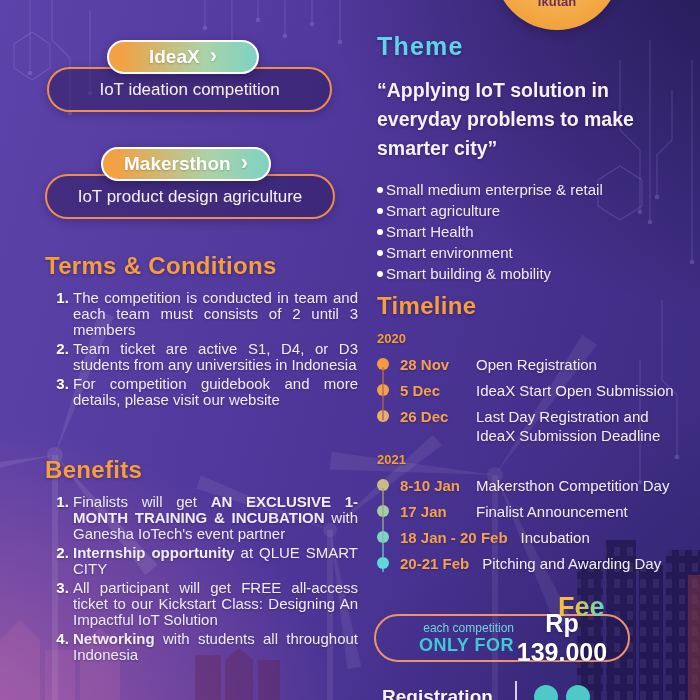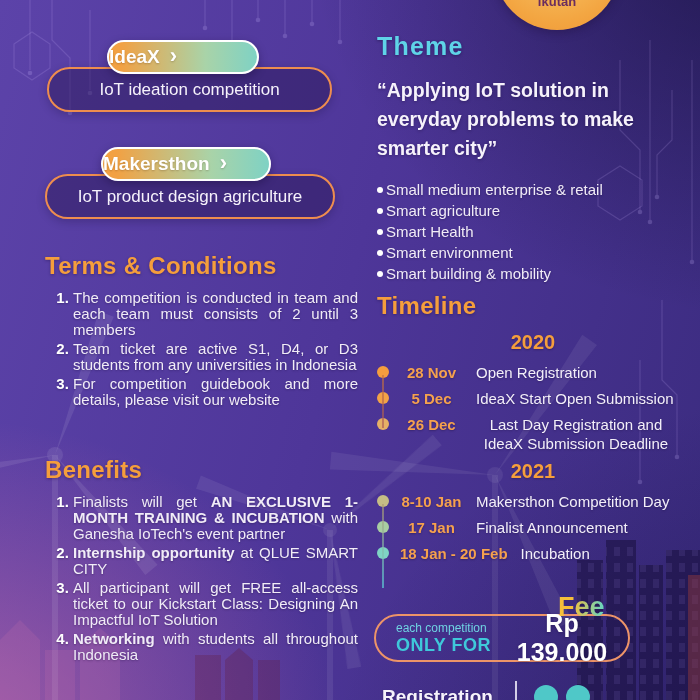--- a/index.html
+++ b/index.html
@@ -12,21 +12,21 @@
       radial-gradient(ellipse 720px 620px at 108% -10%, rgba(14,11,46,0.62), rgba(14,11,46,0) 62%),
       radial-gradient(ellipse 760px 640px at 112% 112%, rgba(26,19,74,0.48), rgba(26,19,74,0) 60%),
       linear-gradient(105deg, #5c43a9 0%, #4e3699 48%, #3a2b7e 100%);
   }
   #bg-art { position:absolute; inset:0; pointer-events:none; }
 
   
   .comp-group { position:absolute; }
   .comp-btn {
     position:relative; z-index:2; height:34px; border-radius:18px;
-    border:2.5px solid #ffffff; display:flex; align-items:center; justify-content:flex-start;
+    border:2.5px solid #ffffff; display:flex; align-items:center; justify-content:center;
     gap:10px; background:linear-gradient(90deg,#f2a143 8%, #a9d3a8 65%, #7fd2c4 100%);
     color:#fff; font-weight:bold; font-size:19px;
     box-shadow:0 3px 8px rgba(20,10,50,0.35);
     text-shadow:0 1px 2px rgba(60,30,10,0.25);
   }
   .comp-btn .chev { font-size:22px; font-weight:bold; line-height:1; margin-top:-2px; }
   .comp-pill {
     position:relative; z-index:1; margin-top:-7px; height:45px; border-radius:23px;
     border:2px solid #ee8d4e; background:rgba(41,23,82,0.45);
     display:flex; align-items:center; justify-content:center;
@@ -47,41 +47,41 @@
   .theme-h { color:#5fd4e8; font-weight:bold; font-size:25px; letter-spacing:1.2px;
              text-shadow:0 1px 3px rgba(20,10,50,0.45); }
   .quote { margin-top:15px; width:296px; color:#f6f2fb; font-weight:bold;
            font-size:19.5px; line-height:29px; text-shadow:0 1px 3px rgba(30,15,60,0.4); }
   .theme-bullets { margin-top:16px; list-style:none; }
   .theme-bullets li { display:flex; align-items:flex-start; gap:3px; padding:1.5px 0;
                       color:#f1ecf7; font-size:15px; line-height:18px;
                       text-shadow:0 1px 2px rgba(30,15,60,0.35); }
   .dot { width:6px; height:6px; border-radius:50%; background:#fff; flex:0 0 auto; margin-top:6px; }
 
-  .tl-year { color:#f59e3c; font-weight:bold; font-size:20px; margin-bottom:9px;
-             text-shadow:0 1px 2px rgba(30,15,60,0.4);text-align:center; }
-  .tl-group { position:relative;text-align:center; }
+  .tl-year { color:#f59e3c; font-weight:bold; font-size:13px; margin-bottom:9px;
+             text-shadow:0 1px 2px rgba(30,15,60,0.4); }
+  .tl-group { position:relative; }
   .tl-line { position:absolute; left:5px; width:2px; opacity:0.65; }
   .tl-line-1 { top:12px; height:53px; background:linear-gradient(#c4703f,#a85a58); }
   .tl-line-2 { top:12px; height:84px; background:linear-gradient(#b09a70,#5ed8dc); }
   .tl-row { display:flex; align-items:flex-start; margin-bottom:7px; }
   .tl-dot { width:12px; height:12px; border-radius:50%; flex:0 0 auto; margin-top:3px; }
   .tl-date { color:#f5a14e; font-weight:bold; font-size:15px; line-height:19px;
              margin:0 13px 0 11px; min-width:63px; white-space:nowrap;
              text-shadow:0 1px 2px rgba(30,15,60,0.4); }
   .tl-label { color:#f3eff9; font-size:15px; line-height:19px;
               text-shadow:0 1px 2px rgba(30,15,60,0.35); }
 
   
   .fee-title { position:absolute; left:184px; top:0; font-size:27px; font-weight:bold;
                background:linear-gradient(95deg,#f6bf3a 30%, #6fd3b8 90%);
                -webkit-background-clip:text; background-clip:text; color:transparent; z-index:2; }
   .fee-box { margin-top:22px; height:48px; border:2.5px solid #ed9468; border-radius:25px;
              display:flex; align-items:center; padding:0 18px 0 20px; }
-  .fee-left { width:118px; text-align:left; }
+  .fee-left { width:118px; text-align:right; }
   .fee-small { color:#6fd2e2; font-size:12px; line-height:14px; }
   .fee-only { color:#3fc8da; font-weight:bold; font-size:18px; letter-spacing:0.5px; line-height:20px; }
   .fee-amount { flex:1; text-align:center; color:#ffffff; font-weight:bold; font-size:25px;
                 text-shadow:0 1px 3px rgba(30,15,60,0.4); }
 
   
   .reg-row { display:flex; align-items:center; }
   .reg-label { color:#f6f2fb; font-weight:bold; font-size:19px;
                text-shadow:0 1px 2px rgba(30,15,60,0.4); }
   .reg-div { width:2px; height:32px; background:rgba(240,235,250,0.85); margin:0 17px 0 22px; }
@@ -306,20 +306,25 @@
       <div class="tl-row">
         <span class="tl-dot" style="background-color: rgb(168, 205, 162);"></span>
         <span class="tl-date">17 Jan</span>
         <span class="tl-label">Finalist Announcement</span>
       </div>
       <div class="tl-row">
         <span class="tl-dot" style="background-color: rgb(127, 212, 196);"></span>
         <span class="tl-date">18 Jan - 20 Feb</span>
         <span class="tl-label">Incubation</span>
       </div>
+      <div class="tl-row">
+        <span class="tl-dot" style="background-color: rgb(94, 216, 220);"></span>
+        <span class="tl-date">20-21 Feb</span>
+        <span class="tl-label">Pitching and Awarding Day</span>
+      </div>
     </div>
   </div>
 
   <div style="position:absolute; left:374px; top:592px; width:256px;">
     <div class="fee-title">Fee</div>
     <div class="fee-box">
       <div class="fee-left">
         <div class="fee-small">each competition</div>
         <div class="fee-only">ONLY FOR</div>
       </div>

